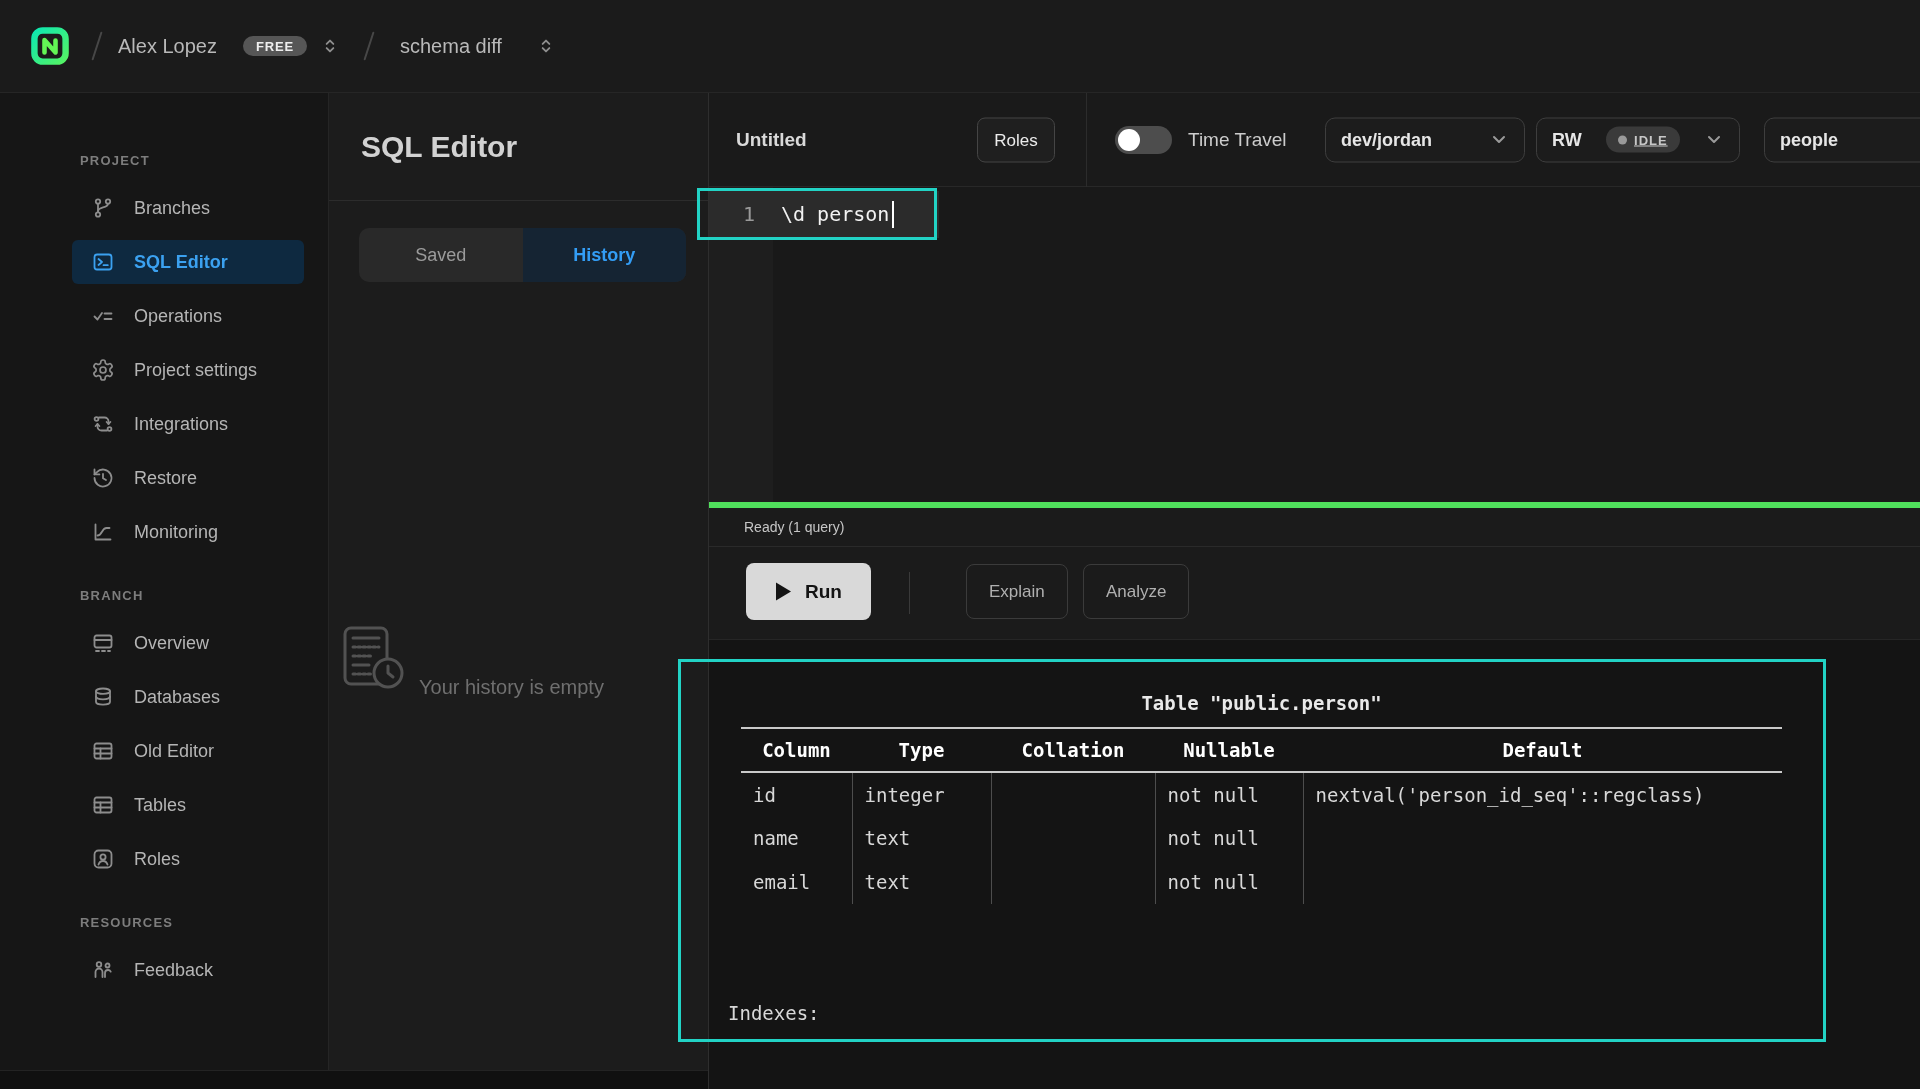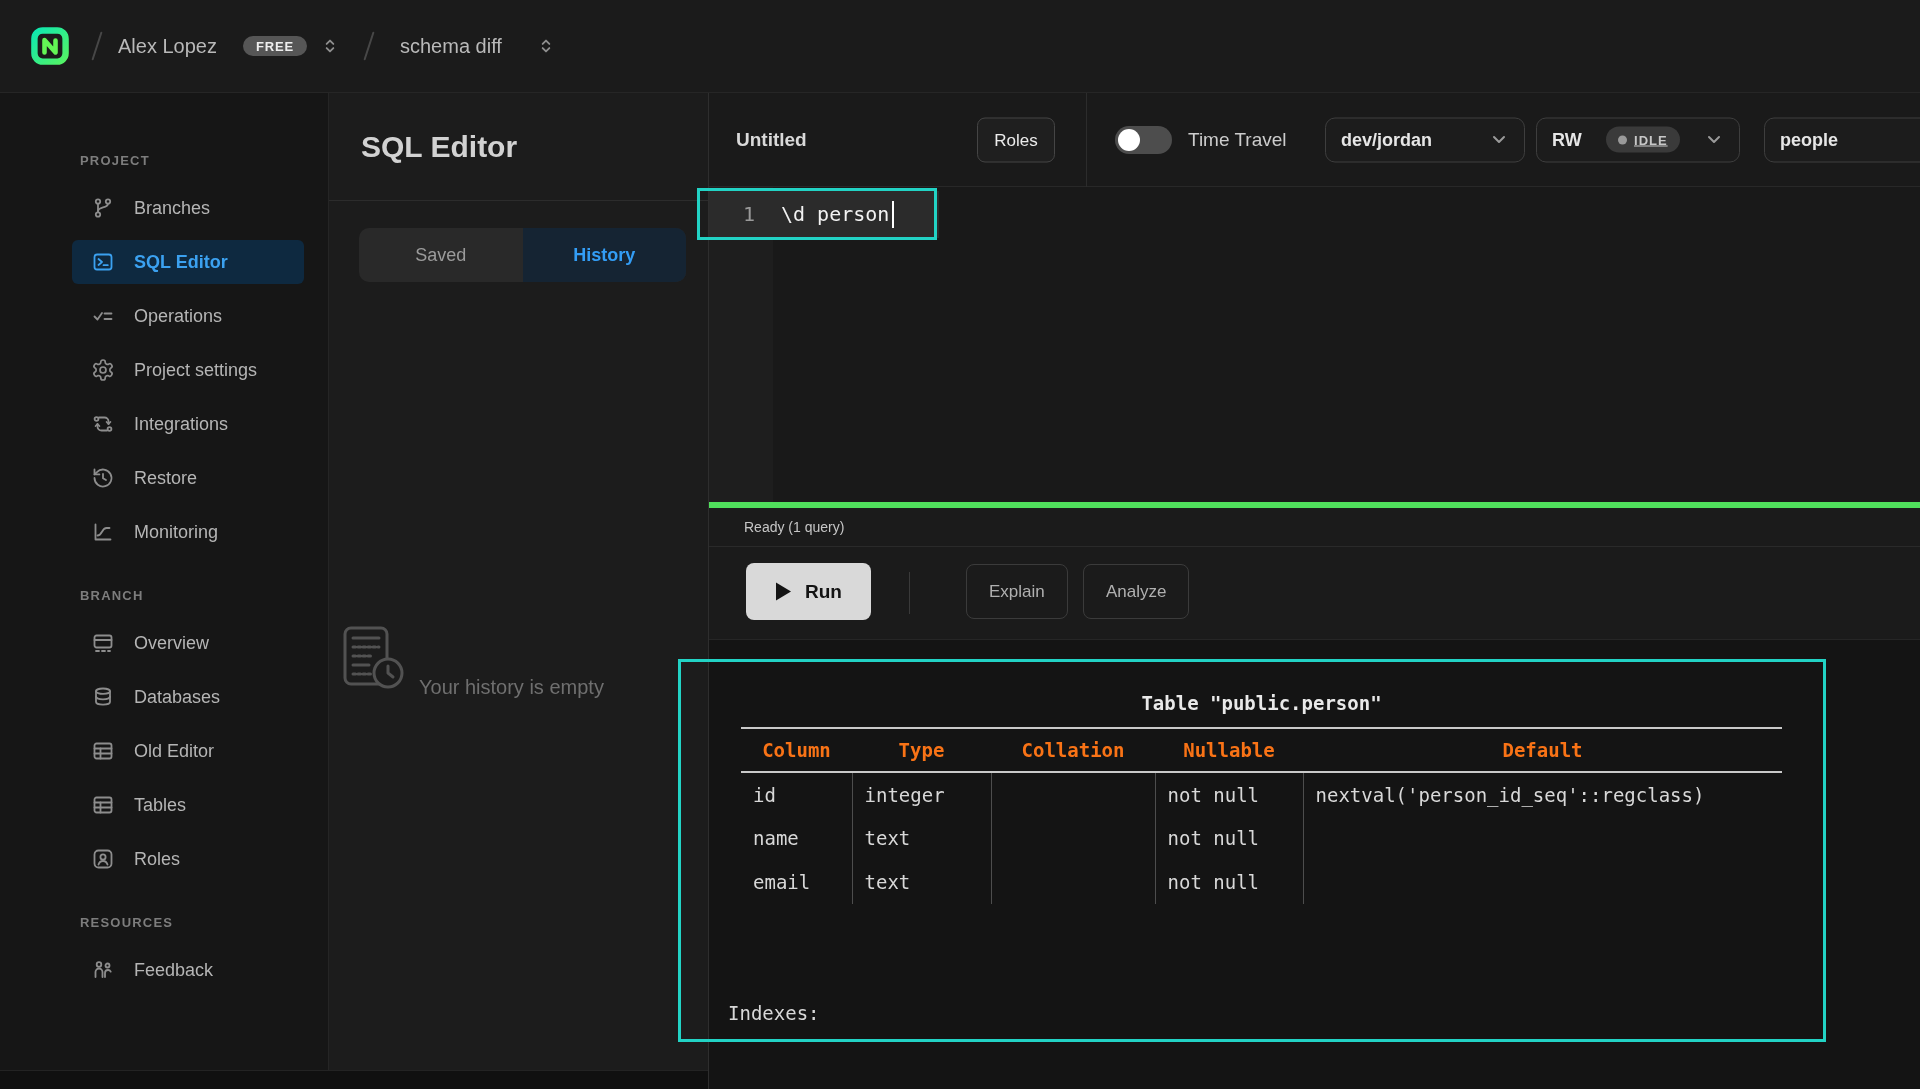--- a/index.html
+++ b/index.html
@@ -76,21 +76,21 @@
   .tsep { position:absolute; left:200px; top:25px; width:1px; height:42px; background:#3a3a3a; }
   .btn-ghost { position:absolute; top:17px; height:55px; border:1px solid #3b3b3b; border-radius:8px; background:transparent; color:#b0b0b0; font-size:17px; padding:0 22px; line-height:53px; cursor:pointer; }
   .btn-explain { left:237px;margin-left:20px; }
   .btn-analyze { left:374px; }
 
   .results { position:absolute; left:0; top:547px; width:1212px; height:449px; background:#141414; font-family:"DejaVu Sans Mono", monospace; color:#d8d8d8; }
   .psql-wrap { position:absolute; left:32px; top:50px; width:1041px; }
   .psql-title { text-align:center; font-size:19px; font-weight:bold; color:#e9e9e9; height:26px; line-height:26px; }
   table.psql { margin-top:11px; width:1041px; table-layout:fixed; border-collapse:collapse; font-size:19px; }
   table.psql thead tr { height:44px; border-top:2px solid #c9c9c9; border-bottom:2px solid #c9c9c9; }
-  table.psql th { font-weight:bold; color:#f97316; text-align:center; }
+  table.psql th { font-weight:bold; color:#ffffff; text-align:center; }
   table.psql tbody tr { height:44px; }
   table.psql td { padding-left:12px; color:#d8d8d8; white-space:nowrap; overflow:hidden; }
   table.psql tbody td + td { border-left:1px solid #4d4d4d; }
   .indexes { position:absolute; left:19px; top:278px; font-size:19px; line-height:38px; white-space:pre; color:#d8d8d8; }
 
   
   .ann { position:absolute; border:3px solid var(--annotation-cyan,#22d3c5); z-index:10; pointer-events:none; }
   .ann-editor { left:697px; top:188px; width:240px; height:52px; }
   .ann-results { left:678px; top:659px; width:1148px; height:383px; }
 </style>

